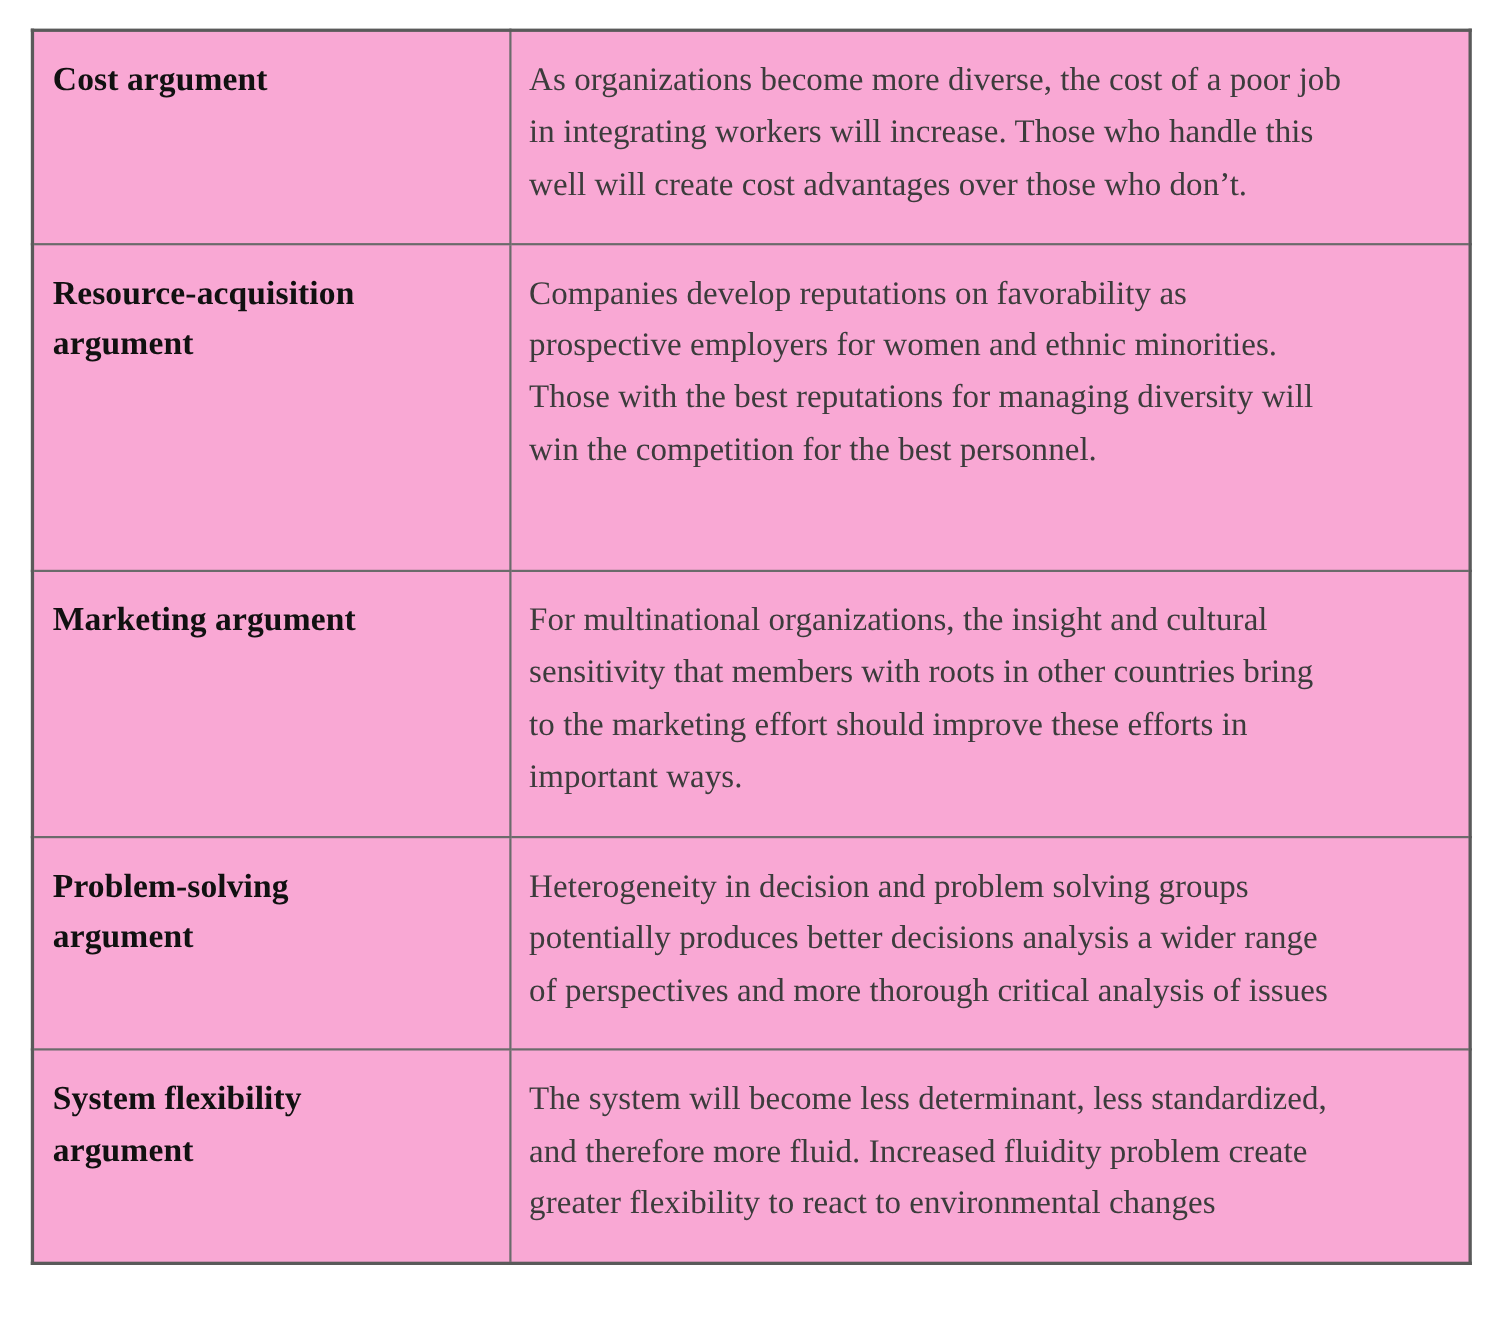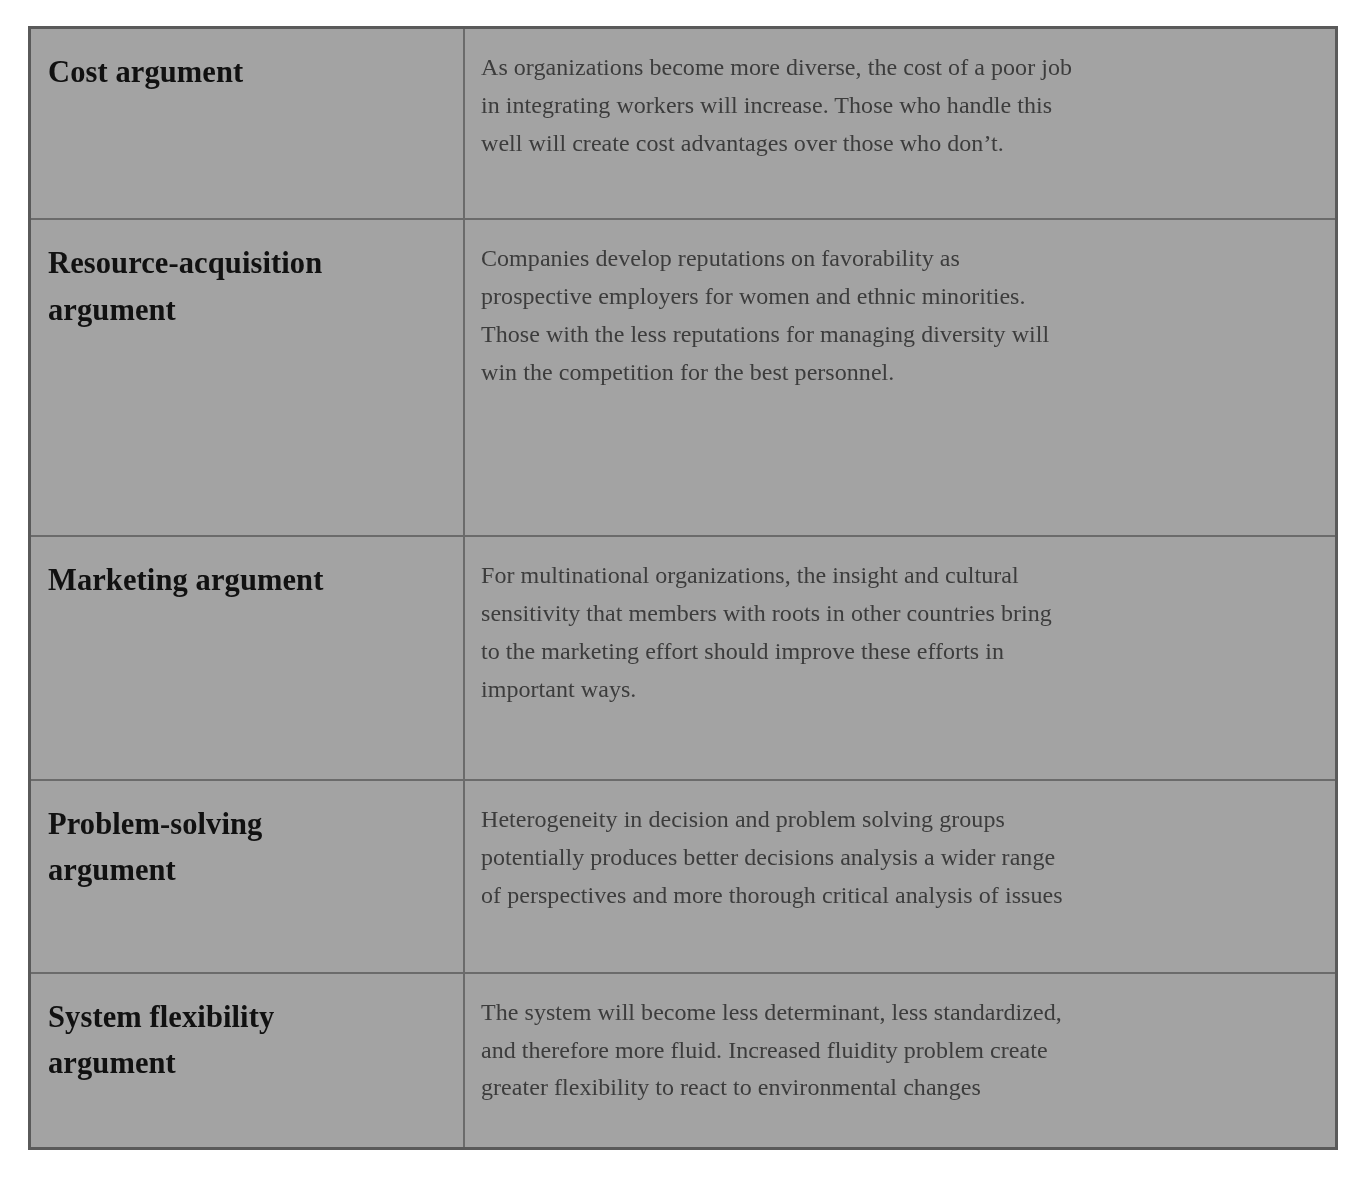--- a/index.html
+++ b/index.html
@@ -27,37 +27,37 @@
     width: 100%;
     height: 100%;
     table-layout: fixed;
     border: 3px solid #5a5a5a;
     background: #ffffff;
   }
 
   table.argument-table td {
     border: 2px solid #6b6b6b;
     vertical-align: top;
-    background: #a3a3a3;
+    background: #f9a8d4;
   }
 
   td.arg-name {
     width: 403px;
     padding: 20px 12px 14px 17px;
     font-weight: bold;
     color: #111111;
     font-size: 30.5px;
     line-height: 1.52;
     letter-spacing: 0.1px;
   }
 
   td.arg-desc {
     padding: 20px 14px 26px 16px;
     color: #3c3c3c;
-    font-size: 24px;
+    font-size: 30px;
     line-height: 1.58;
     letter-spacing: 0.05px;
   }
 
   td.arg-desc .desc-line {
     display: block;
     white-space: nowrap;
   }
 
   
@@ -87,21 +87,21 @@
       </tr>
 
       <tr class="r1">
         <td class="arg-name">
           <span class="name-line">Resource-acquisition</span><br>
           <span class="name-line">argument</span>
         </td>
         <td class="arg-desc">
           <span class="desc-line">Companies develop reputations on favorability as</span>
           <span class="desc-line">prospective employers for women and ethnic minorities.</span>
-          <span class="desc-line">Those with the less reputations for managing diversity will</span>
+          <span class="desc-line">Those with the best reputations for managing diversity will</span>
           <span class="desc-line">win the competition for the best personnel.</span>
         </td>
       </tr>
 
       <tr class="r2">
         <td class="arg-name">
           <span class="name-line">Marketing argument</span>
         </td>
         <td class="arg-desc">
           <span class="desc-line">For multinational organizations, the insight and cultural</span>

